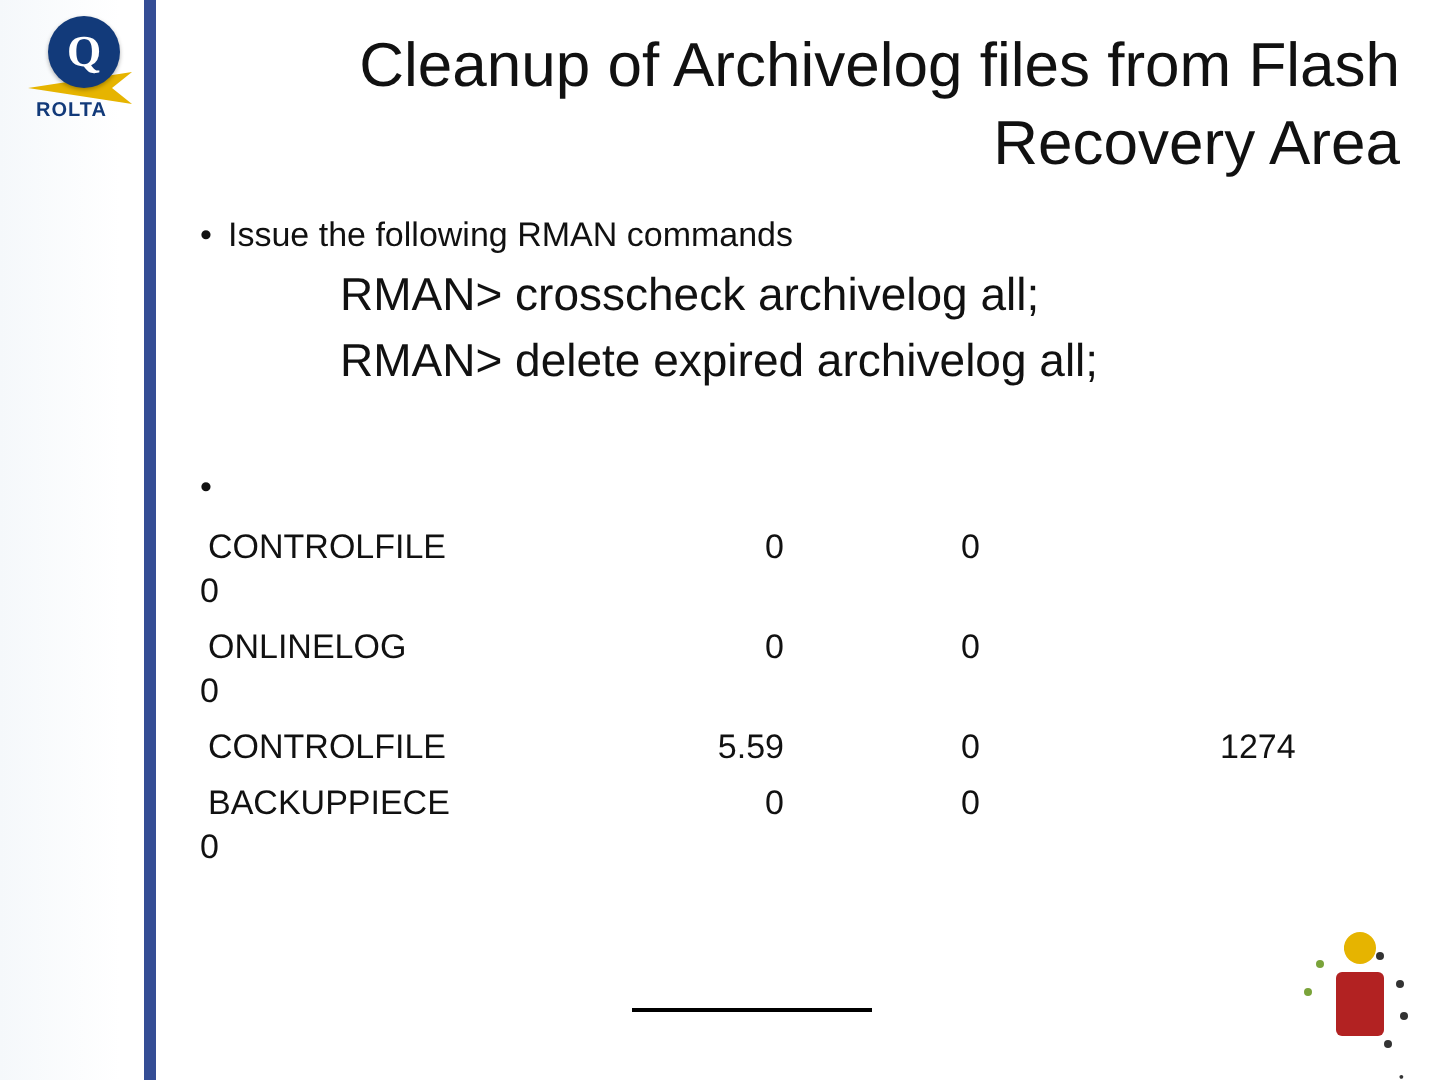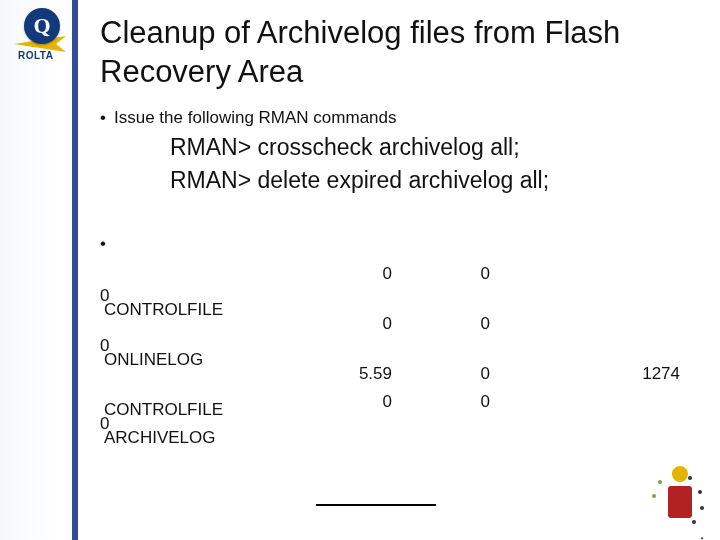--- a/index.html
+++ b/index.html
@@ -48,20 +48,21 @@
     top: 14px;
     width: 600px;
   }
   .title {
     font-size: 31px;
     line-height: 1.25;
     color: #111;
     font-weight: 400;
     margin-bottom: 16px;
     font-family: "Arial", "Meiryo", sans-serif;
+    text-align: right;
   }
   .bullet-row {
     display: flex;
     align-items: baseline;
     font-size: 17px;
     color: #111;
     margin-bottom: 6px;
   }
   .bullet-dot {
     width: 14px; flex: 0 0 14px;
@@ -77,24 +78,24 @@
   .table-area {
     margin-top: 10px;
     font-size: 17px;
     color: #111;
   }
   .trow {
     position: relative;
     min-height: 24px;
     margin-bottom: 2px;
   }
-  .c1 { position:absolute; left: 4px; margin-top: 36px; }
+  .c1 { position:absolute; left: 4px; }
   .c2 { position:absolute; left: 232px; width:60px; text-align:right; }
   .c3 { position:absolute; left: 330px; width:60px; text-align:right; }
-  .c4 { position:absolute; left: 510px; width:70px; text-align:right; }
+  .c4 { position:absolute; left: 510px; width:70px; }
   .wrapval { position:absolute; left:0px; top:22px; }
   .trow.wrapped { height: 48px; }
 
   .underline {
     position: absolute;
     left: 316px;
     top: 504px;
     width: 120px;
     border-bottom: 2px solid #000;
   }
@@ -176,21 +177,21 @@
       </div>
 
       <div class="trow" style="height:26px">
         <span class="c1">CONTROLFILE</span>
         <span class="c2">5.59</span>
         <span class="c3">0</span>
         <span class="c4">1274</span>
       </div>
 
       <div class="trow wrapped">
-        <span class="c1">ARCHIVELOG</span>
+        <span class="c1">BACKUPPIECE</span>
         <span class="c2">0</span>
         <span class="c3">0</span>
         <span class="wrapval">0</span>
       </div>
 
     </div>
   </div>
 
   <div class="underline"></div>
 

